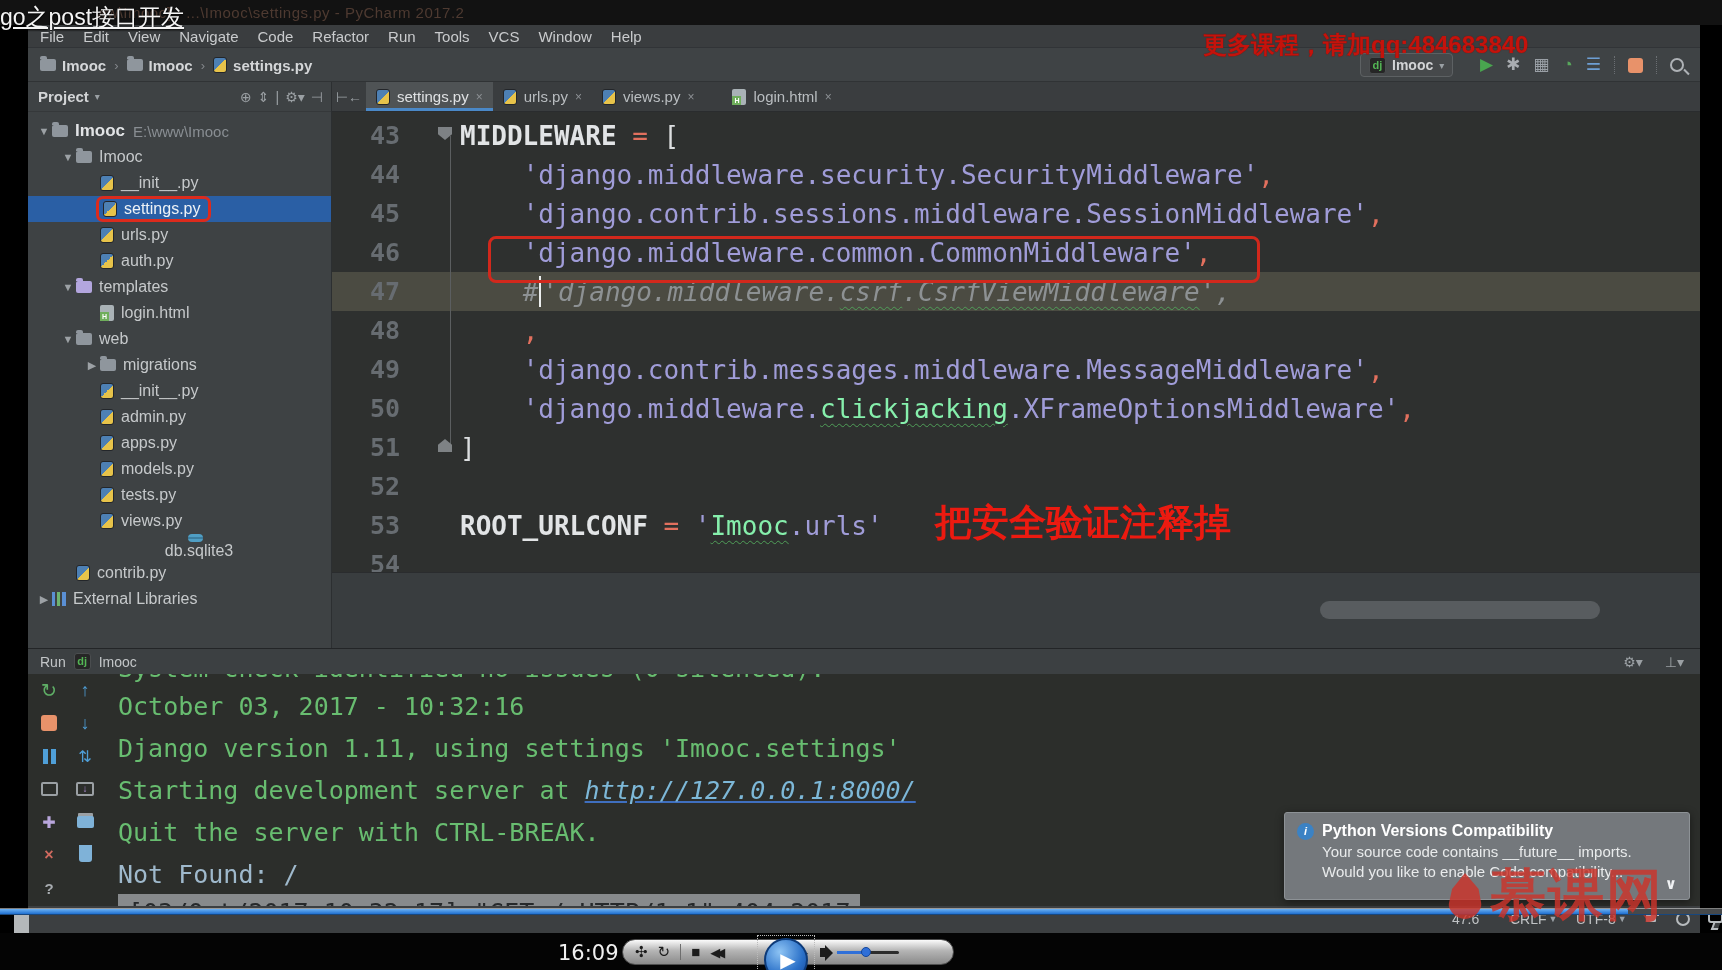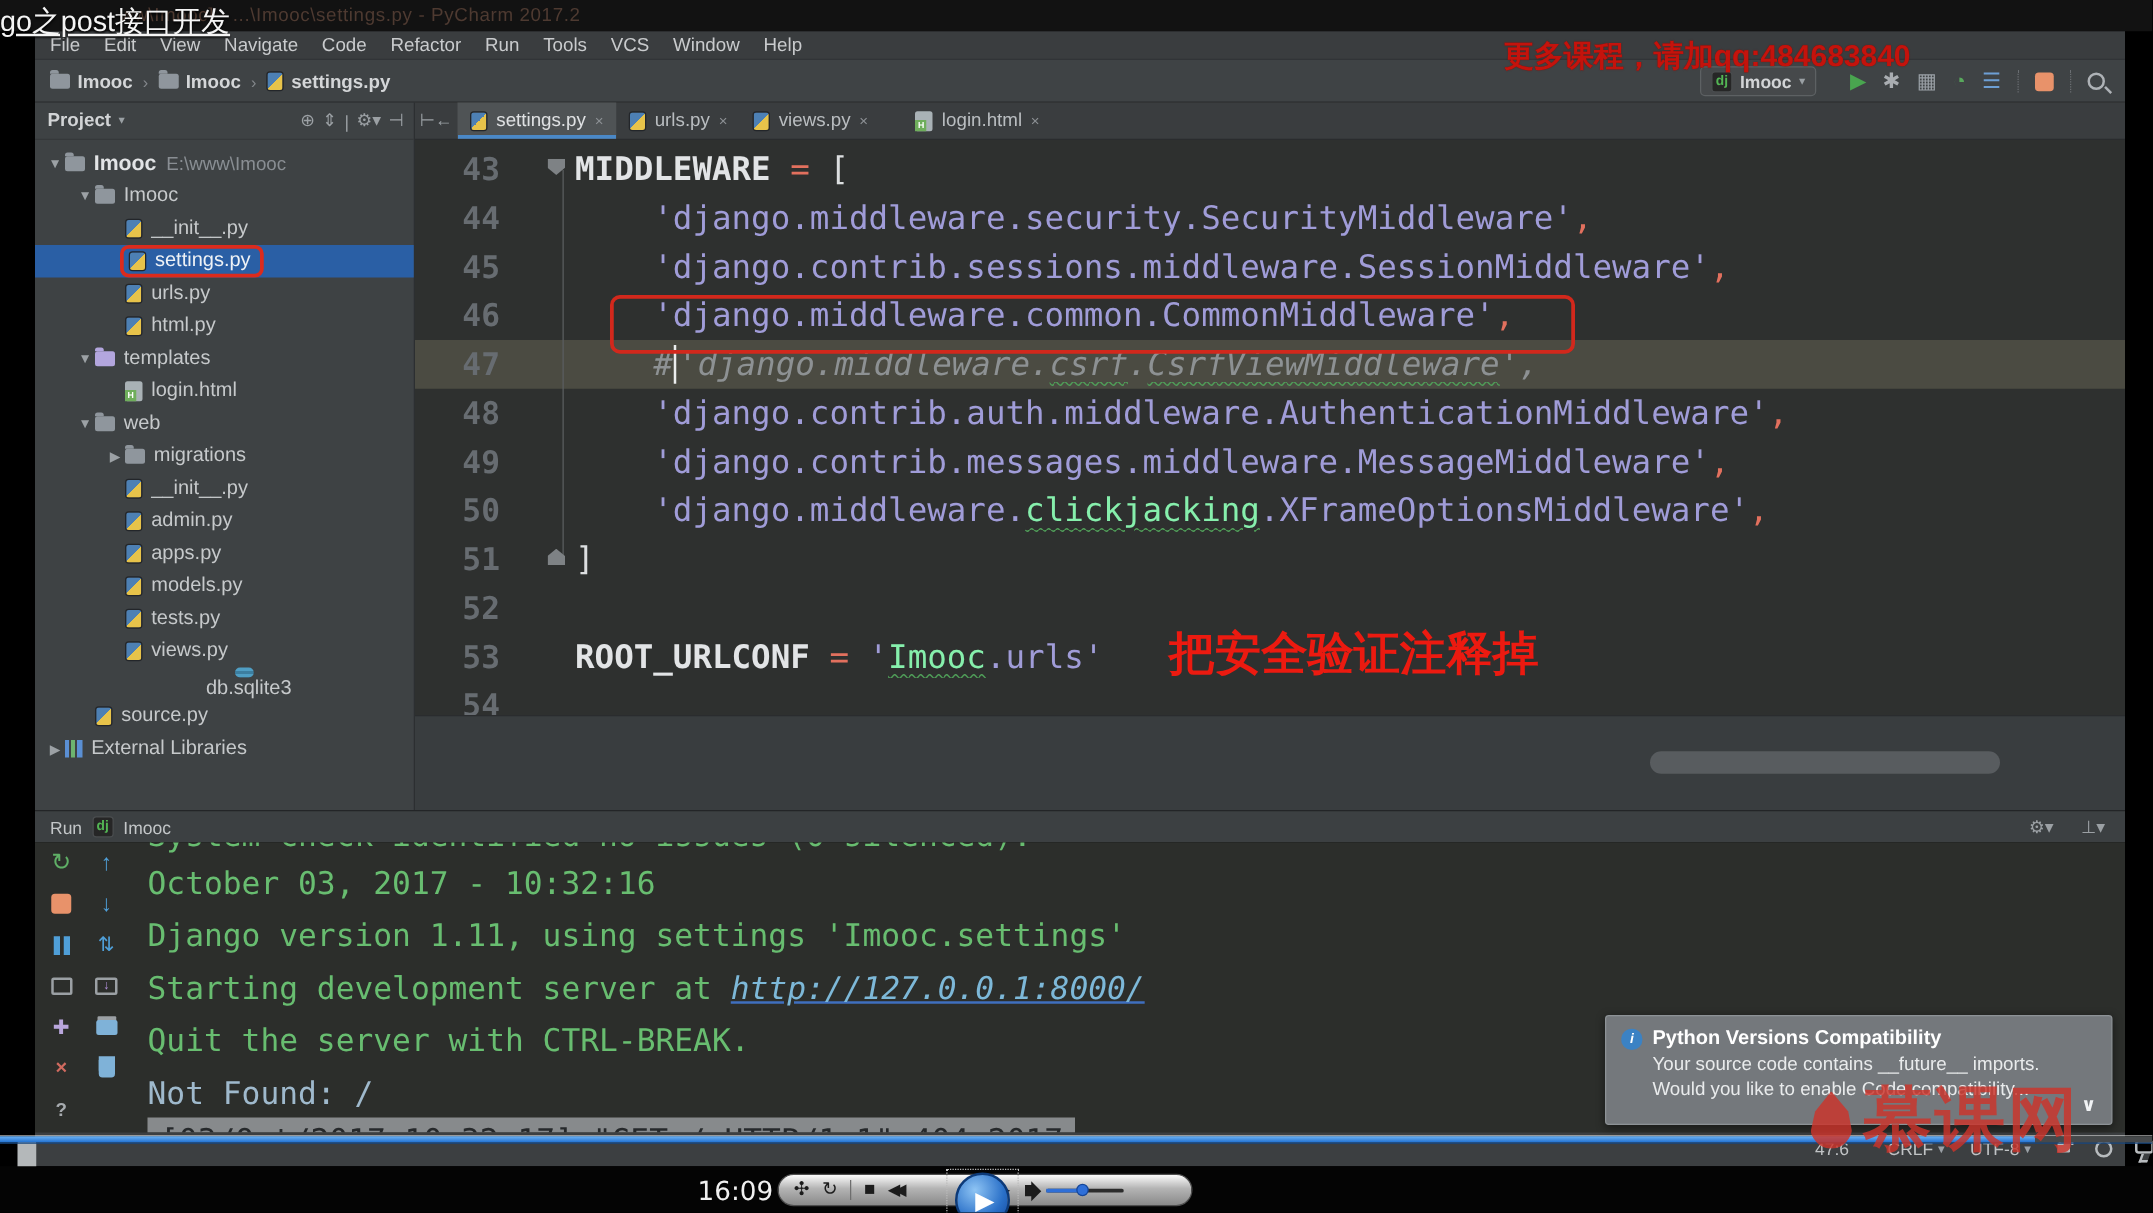--- a/index.html
+++ b/index.html
@@ -279,21 +279,21 @@
           </span>
         </div>
         <div class="tree-row" style="padding-left: 56px;">
           <span class="tr-arrow"></span>
           <span class="icon-py"></span>
           <span class="tr-label">urls.py</span>
         </div>
         <div class="tree-row" style="padding-left: 56px;">
           <span class="tr-arrow"></span>
           <span class="icon-py"></span>
-          <span class="tr-label">html.py</span>
+          <span class="tr-label">auth.py</span>
         </div>
         <div class="tree-row" style="padding-left: 32px;">
           <span class="tr-arrow">▼</span>
           <span class="icon-folder purple"></span>
           <span class="tr-label">templates</span>
         </div>
         <div class="tree-row" style="padding-left: 56px;">
           <span class="tr-arrow"></span>
           <span class="icon-html"></span>
           <span class="tr-label">login.html</span>
@@ -339,21 +339,21 @@
           <span class="tr-label">views.py</span>
         </div>
         <div class="tree-row" style="padding-left: 32px; flex-direction: column;">
           <span class="tr-arrow"></span>
           <span class="icon-db"></span>
           <span class="tr-label">db.sqlite3</span>
         </div>
         <div class="tree-row" style="padding-left: 32px;">
           <span class="tr-arrow"></span>
           <span class="icon-py"></span>
-          <span class="tr-label">source.py</span>
+          <span class="tr-label">contrib.py</span>
         </div>
         <div class="tree-row" style="padding-left: 8px;">
           <span class="tr-arrow">▶</span>
           <span class="icon-lib"></span>
           <span class="tr-label">External Libraries</span>
         </div>
       </div>
   </div>
 
   <div id="editor" class="abs">
@@ -384,21 +384,21 @@
       <div class="curline"></div>
       <div id="fold-line" class="abs"></div>
       <div class="fold-mark fm-down" style="top:15px;"></div>
       <div class="fold-mark fm-up" style="top:327px;"></div>
       <div id="lines">
           <div class="code-line" style="top: 4px;"><span class="lnum">43</span><span class="lpad"></span><span class="seg-v">MIDDLEWARE</span><span class="seg-p"> </span><span class="seg-o">=</span><span class="seg-p"> [</span></div>
           <div class="code-line" style="top: 43px;"><span class="lnum">44</span><span class="lpad"></span><span class="seg-p">    </span><span class="seg-s">'django.middleware.security.SecurityMiddleware'</span><span class="seg-o">,</span></div>
           <div class="code-line" style="top: 82px;"><span class="lnum">45</span><span class="lpad"></span><span class="seg-p">    </span><span class="seg-s">'django.contrib.sessions.middleware.SessionMiddleware'</span><span class="seg-o">,</span></div>
           <div class="code-line" style="top: 121px;"><span class="lnum">46</span><span class="lpad"></span><span class="seg-p">    </span><span class="seg-s">'django.middleware.common.CommonMiddleware'</span><span class="seg-o">,</span></div>
           <div class="code-line" style="top: 160px;"><span class="lnum">47</span><span class="lpad"></span><span class="seg-p">    </span><span class="seg-c">#</span><span class="caret"></span><span class="seg-c">'django.middleware.</span><span class="seg-cw">csrf</span><span class="seg-c">.</span><span class="seg-cw">CsrfViewMiddleware</span><span class="seg-c">',</span></div>
-          <div class="code-line" style="top: 199px;"><span class="lnum">48</span><span class="lpad"></span><span class="seg-p">    </span><span class="seg-s">'django.contrib.auth.middleware.AuthenticationMiddleware'</span><span class="seg-o">,</span></div>
+          <div class="code-line" style="top: 199px;"><span class="lnum">48</span><span class="lpad"></span><span class="seg-p">    </span><span class="seg-o">,</span></div>
           <div class="code-line" style="top: 238px;"><span class="lnum">49</span><span class="lpad"></span><span class="seg-p">    </span><span class="seg-s">'django.contrib.messages.middleware.MessageMiddleware'</span><span class="seg-o">,</span></div>
           <div class="code-line" style="top: 277px;"><span class="lnum">50</span><span class="lpad"></span><span class="seg-p">    </span><span class="seg-s">'django.middleware.</span><span class="seg-sw">clickjacking</span><span class="seg-s">.XFrameOptionsMiddleware'</span><span class="seg-o">,</span></div>
           <div class="code-line" style="top: 316px;"><span class="lnum">51</span><span class="lpad"></span><span class="seg-p">]</span></div>
           <div class="code-line" style="top: 355px;"><span class="lnum">52</span><span class="lpad"></span></div>
           <div class="code-line" style="top: 394px;"><span class="lnum">53</span><span class="lpad"></span><span class="seg-v">ROOT_URLCONF</span><span class="seg-p"> </span><span class="seg-o">=</span><span class="seg-p"> </span><span class="seg-s">'</span><span class="seg-sw">Imooc</span><span class="seg-s">.urls'</span></div>
           <div class="code-line" style="top: 433px;"><span class="lnum">54</span><span class="lpad"></span></div>
         </div>
     </div>
     <div id="csrf-box" class="abs"></div>
     <div id="annotation" class="abs">把安全验证注释掉</div>

